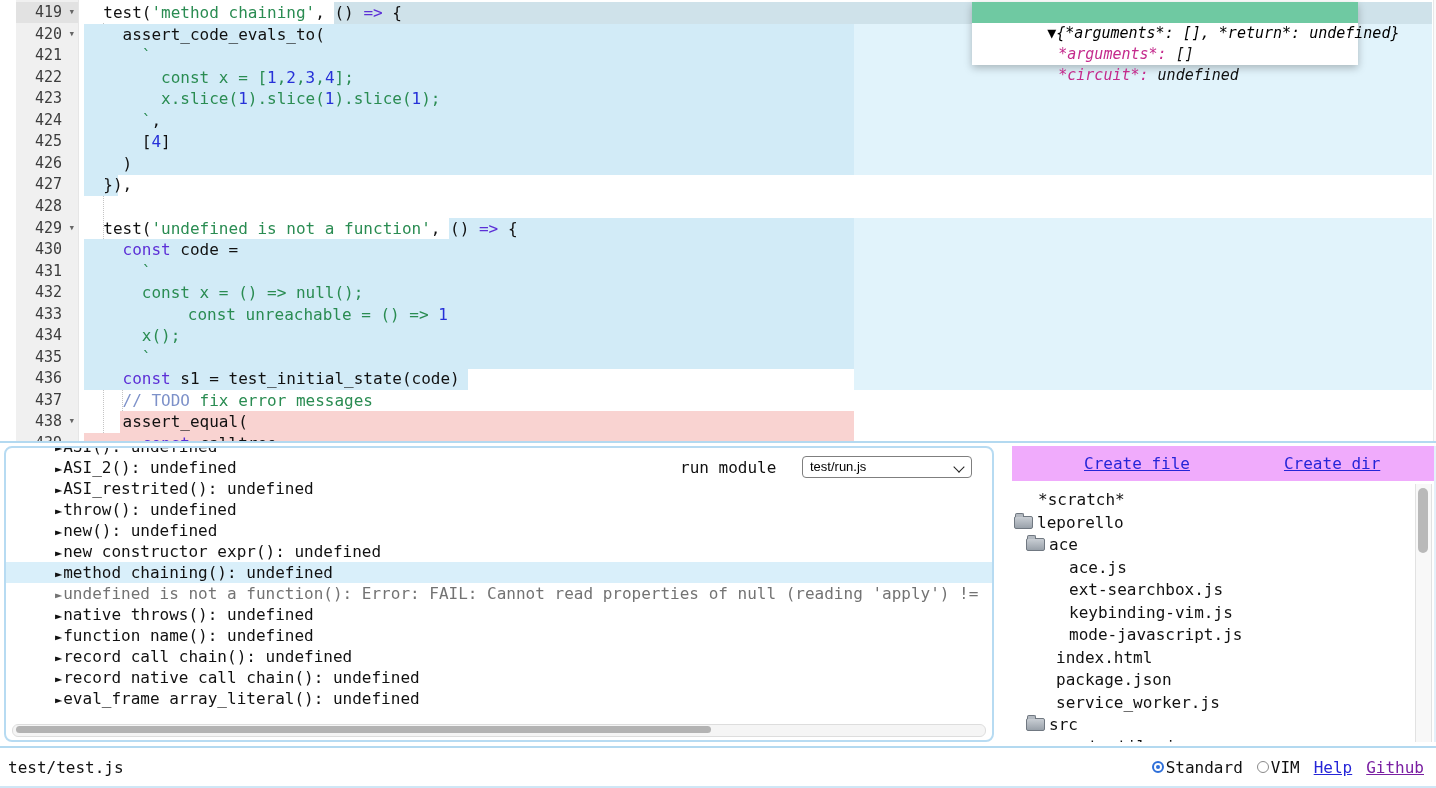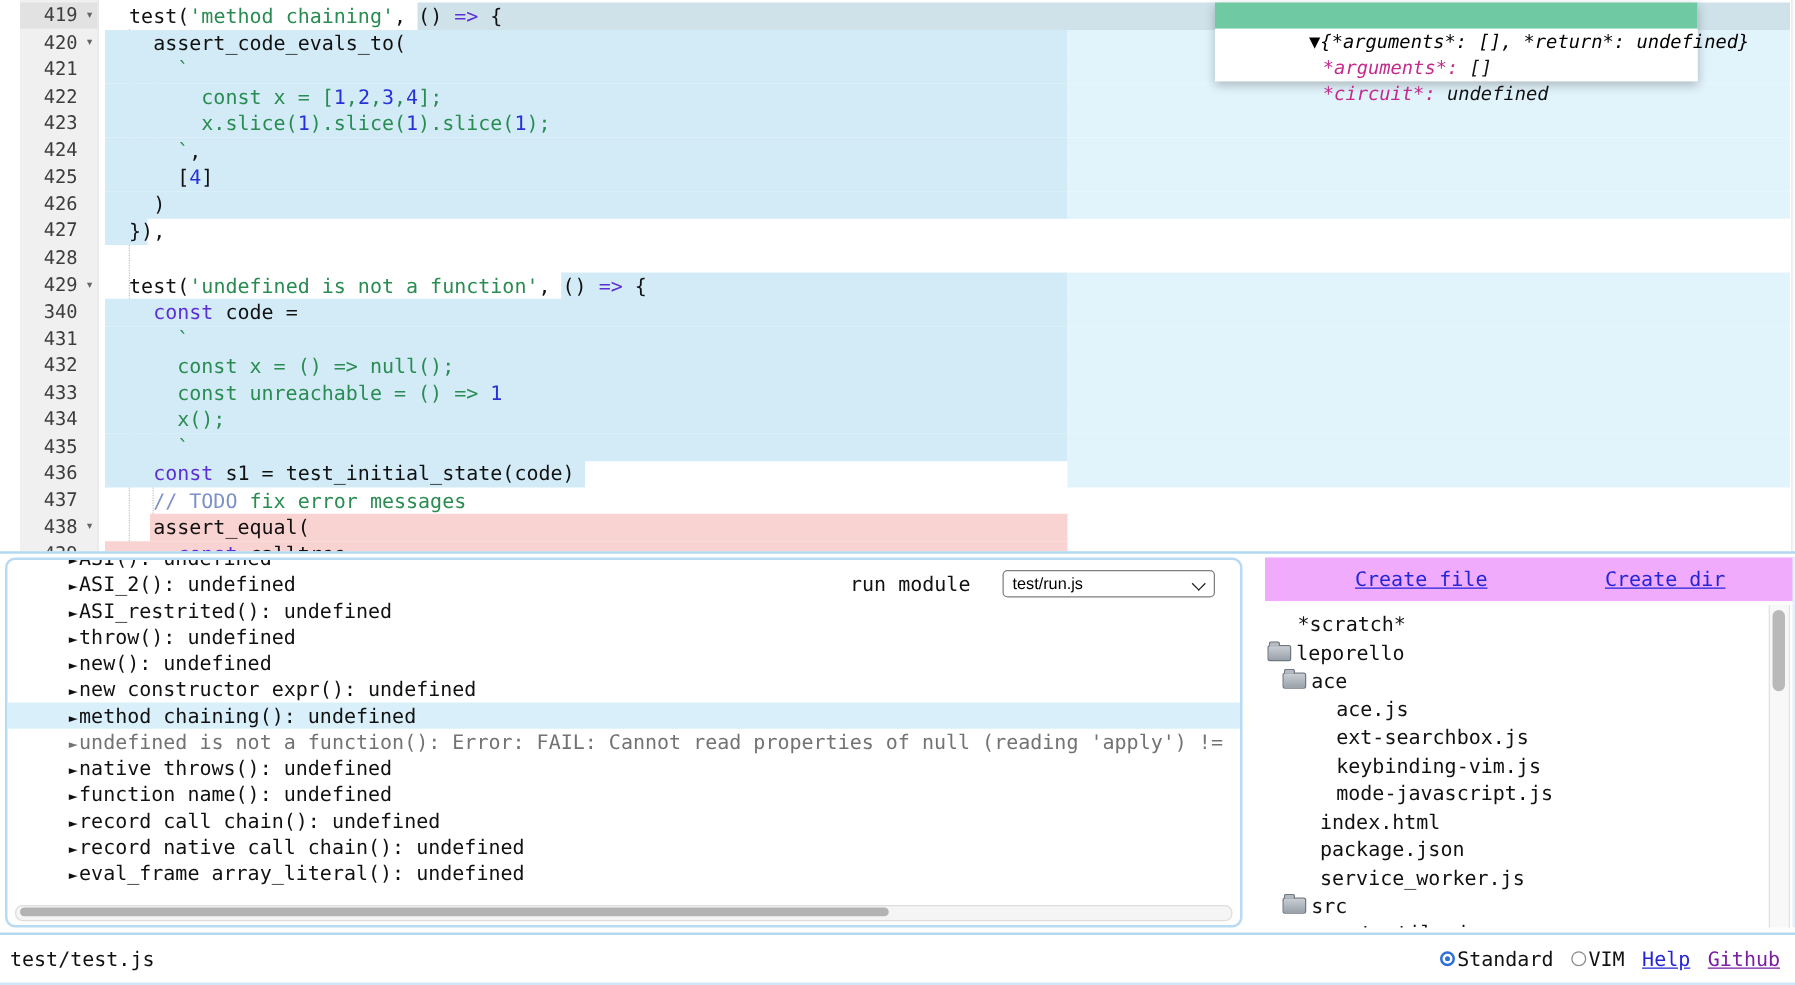--- a/index.html
+++ b/index.html
@@ -113,21 +113,21 @@
           <span class="gut-num">427</span>
         </div>
         <div class="gut-row" style="top: 195.95px;">
           <span class="gut-num">428</span>
         </div>
         <div class="gut-row" style="top: 217.5px;">
           <span class="gut-num">429</span>
           <span class="gut-fold">▾</span>
         </div>
         <div class="gut-row" style="top: 239.05px;">
-          <span class="gut-num">340</span>
+          <span class="gut-num">430</span>
         </div>
         <div class="gut-row" style="top: 260.6px;">
           <span class="gut-num">431</span>
         </div>
         <div class="gut-row" style="top: 282.15px;">
           <span class="gut-num">432</span>
         </div>
         <div class="gut-row" style="top: 303.7px;">
           <span class="gut-num">433</span>
         </div>
@@ -190,21 +190,21 @@
         <div class="marker" style="left: 838px; width: 578px; top: 239.05px; background: rgb(225, 243, 251);"></div>
         <div class="code-text" style="top: 239.05px;"><span class="sg-t">    </span><span class="sg-k">const</span><span class="sg-t"> code =</span></div>
         <div class="marker" style="left: 68px; width: 770px; top: 260.6px; background: rgb(210, 235, 247);"></div>
         <div class="marker" style="left: 838px; width: 578px; top: 260.6px; background: rgb(225, 243, 251);"></div>
         <div class="code-text" style="top: 260.6px;"><span class="sg-s">      `</span></div>
         <div class="marker" style="left: 68px; width: 770px; top: 282.15px; background: rgb(210, 235, 247);"></div>
         <div class="marker" style="left: 838px; width: 578px; top: 282.15px; background: rgb(225, 243, 251);"></div>
         <div class="code-text" style="top: 282.15px;"><span class="sg-s">      const x = () =&gt; null();</span></div>
         <div class="marker" style="left: 68px; width: 770px; top: 303.7px; background: rgb(210, 235, 247);"></div>
         <div class="marker" style="left: 838px; width: 578px; top: 303.7px; background: rgb(225, 243, 251);"></div>
-        <div class="code-text" style="top: 303.7px;"><span class="sg-s">      const unreachable = () =&gt; </span><span class="sg-d">1</span></div>
+        <div class="code-text" style="top: 303.7px; padding-left: 46px;"><span class="sg-s">      const unreachable = () =&gt; </span><span class="sg-d">1</span></div>
         <div class="marker" style="left: 68px; width: 770px; top: 325.25px; background: rgb(210, 235, 247);"></div>
         <div class="marker" style="left: 838px; width: 578px; top: 325.25px; background: rgb(225, 243, 251);"></div>
         <div class="code-text" style="top: 325.25px;"><span class="sg-s">      x();</span></div>
         <div class="marker" style="left: 68px; width: 770px; top: 346.8px; background: rgb(210, 235, 247);"></div>
         <div class="marker" style="left: 838px; width: 578px; top: 346.8px; background: rgb(225, 243, 251);"></div>
         <div class="code-text" style="top: 346.8px;"><span class="sg-s">      `</span></div>
         <div class="marker" style="left: 68px; width: 384px; top: 368.35px; background: rgb(210, 235, 247);"></div>
         <div class="marker" style="left: 838px; width: 578px; top: 368.35px; background: rgb(225, 243, 251);"></div>
         <div class="code-text" style="top: 368.35px;"><span class="sg-t">    </span><span class="sg-k">const</span><span class="sg-t"> s1 = test_initial_state(code)</span></div>
         <div class="code-text" style="top: 389.9px;"><span class="sg-t">    </span><span class="sg-c1">// TODO</span><span class="sg-s"> fix error messages</span></div>

